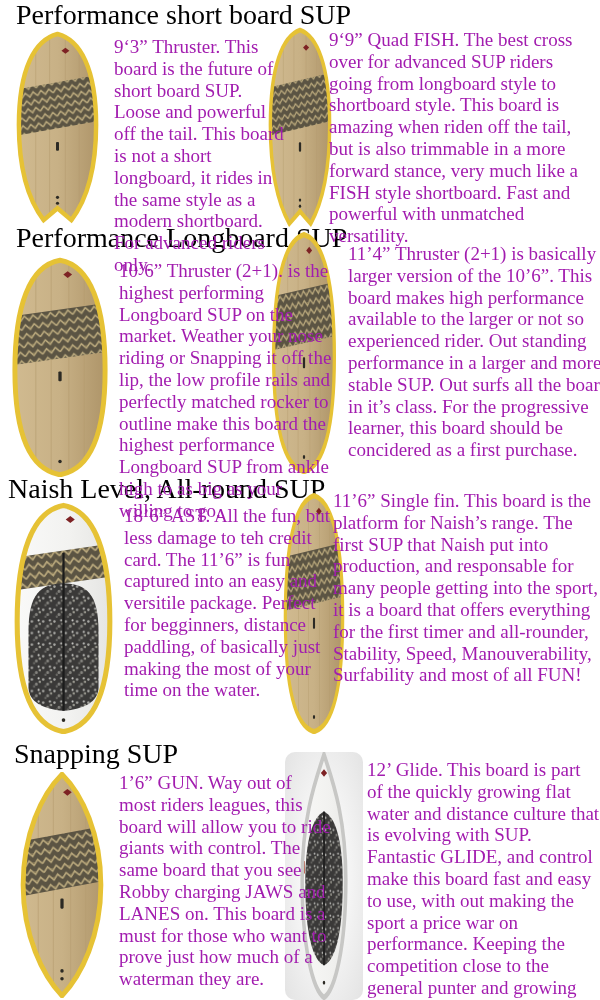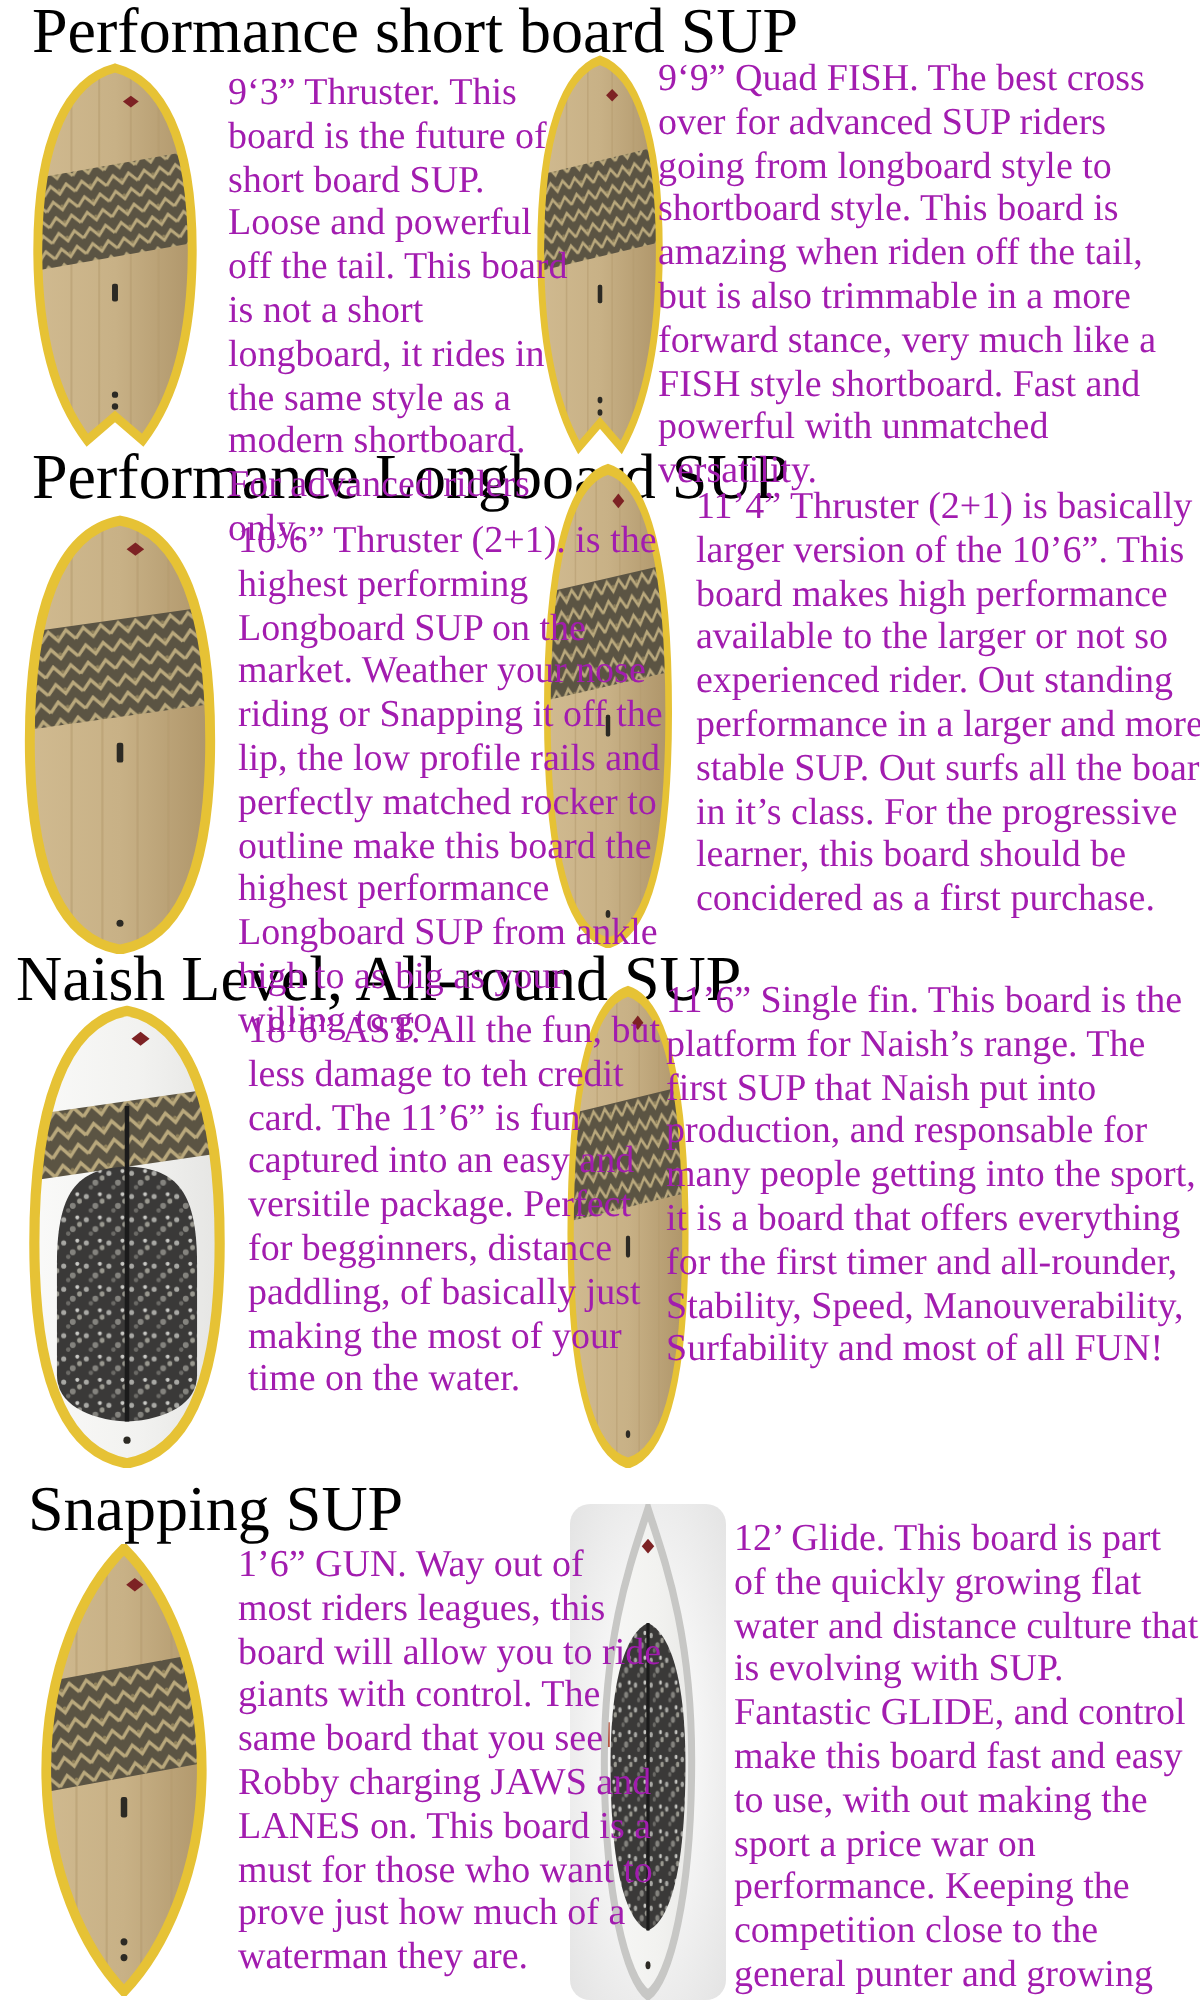--- a/index.html
+++ b/index.html
@@ -3,21 +3,21 @@
 <meta charset="utf-8">
 <style>
   html,body{margin:0;padding:0}
   body{
     width:600px;height:1000px;position:relative;overflow:hidden;
     background:#ffffff;
     font-family:"Liberation Serif", serif;
     color:#000;
   }
   .sec-title{
-    position:absolute;font-size:32px;line-height:30px;color:#000;
+    position:absolute;font-size:28px;line-height:30px;color:#000;
     white-space:nowrap;font-weight:400;margin:0;
   }
   .desc{
     position:absolute;font-size:19px;line-height:21.8px;color:#a21caf;margin:0;
   }
   .board{position:absolute;z-index:0}
   .board svg{width:100%;height:100%;display:block}
   .desc{z-index:1}
   #t1{left:16px;top:0px}
   #t2{left:16px;top:223px}

